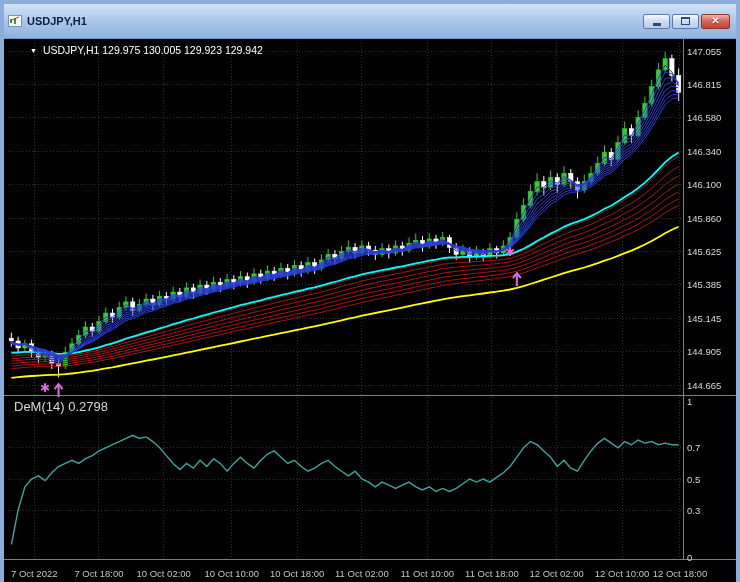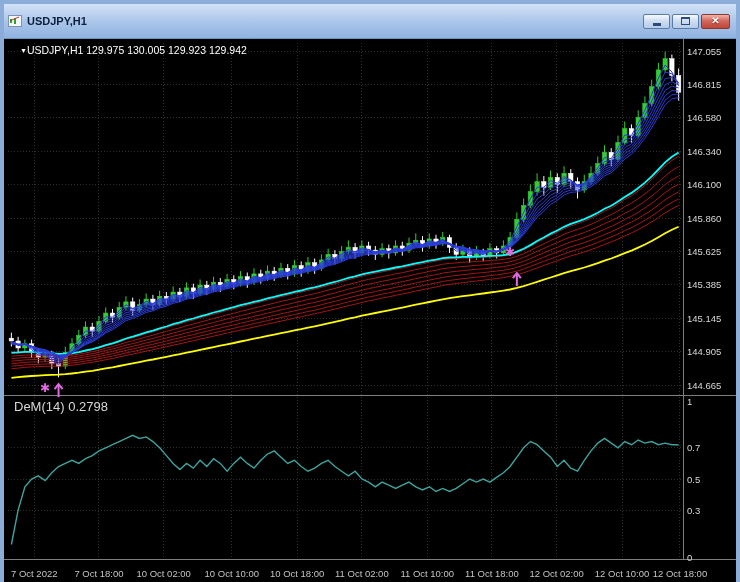--- a/index.html
+++ b/index.html
@@ -24,22 +24,22 @@
   .winbtn.close{
     width:29px;border-color:#8a3a30;
     background:linear-gradient(#f0b3a8,#d4685c 45%,#bf4638);
   }
   .glyph-min{width:8px;height:3px;background:#2f4a77;margin-top:7px;}
   .glyph-max{width:9px;height:8px;border:1px solid #2f4a77;border-top-width:2px;box-sizing:border-box;}
   .glyph-x{color:#fff;font:bold 10px "Liberation Sans",sans-serif;line-height:1;text-shadow:0 1px 1px #7a241c;}
   .chart-area{position:relative;width:732px;height:551px;background:#000;overflow:hidden;}
   .chart-area svg{display:block;}
   .info-line{
-    position:absolute;left:16px;top:5px;color:#ffffff;font-size:10.5px;
-    display:flex;align-items:center;pointer-events:none;
+    position:absolute;left:26px;top:5px;color:#ffffff;font-size:10.5px;
+    display:flex;gap:6px;align-items:center;pointer-events:none;
   }
   .info-line .dd{font-size:7px;color:#ffffff;pointer-events:auto;}
   .dem-label{
     position:absolute;left:10px;top:360px;color:#d8d8d8;font-size:13px;pointer-events:none;
   }
   .grid{stroke:#2f2f2f;stroke-width:1;stroke-dasharray:1 2;shape-rendering:crispEdges;}
   .sep{stroke:#7e7e7e;stroke-width:1;shape-rendering:crispEdges;}
   .scale-text{font-size:9.5px;fill:#d8d8d8;font-family:"Liberation Sans",sans-serif;}
   .time-text{font-size:9.5px;fill:#c4c4c4;font-family:"Liberation Sans",sans-serif;}
   .star-text{font-size:12px;font-family:"DejaVu Sans",sans-serif;}

